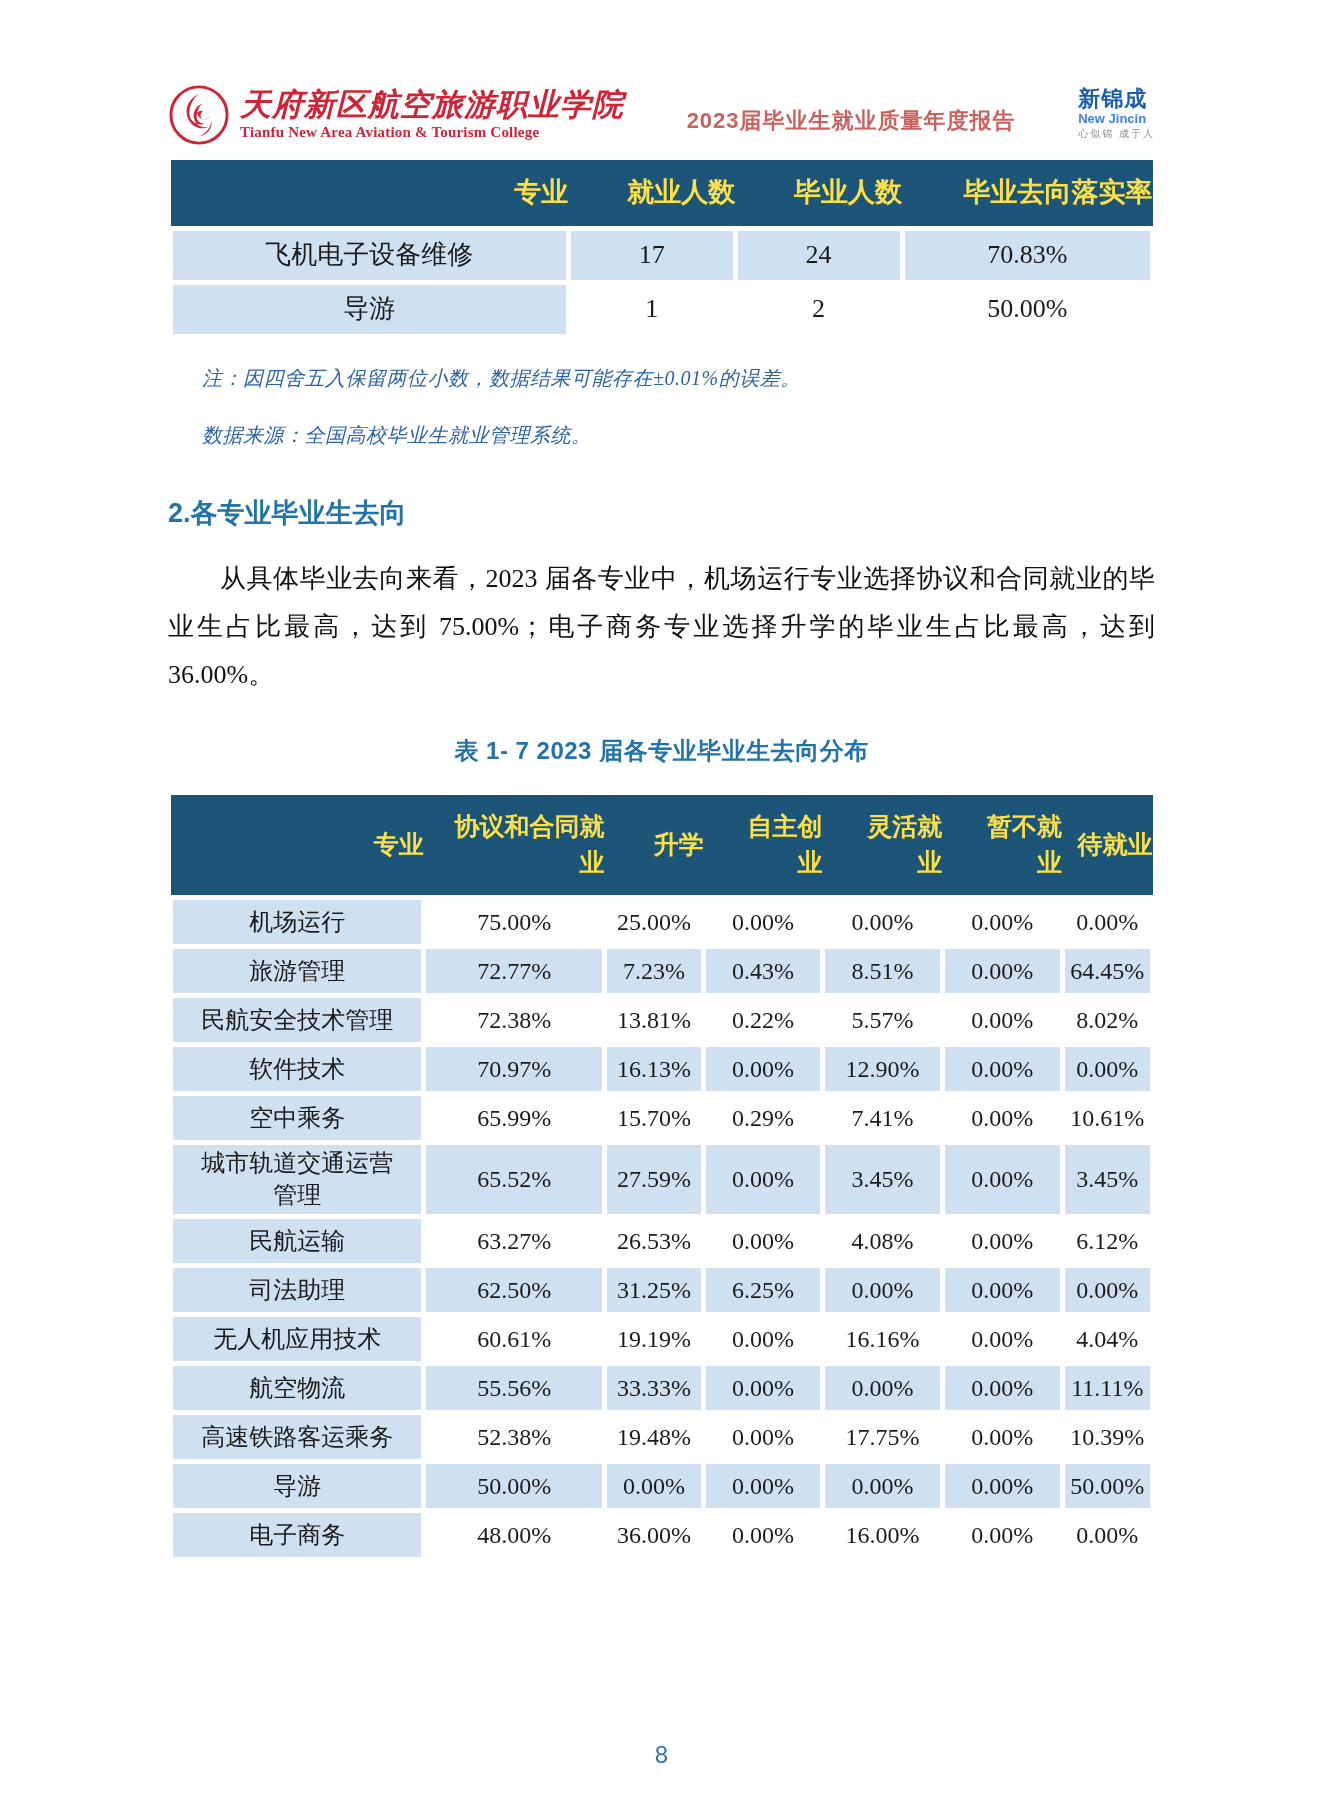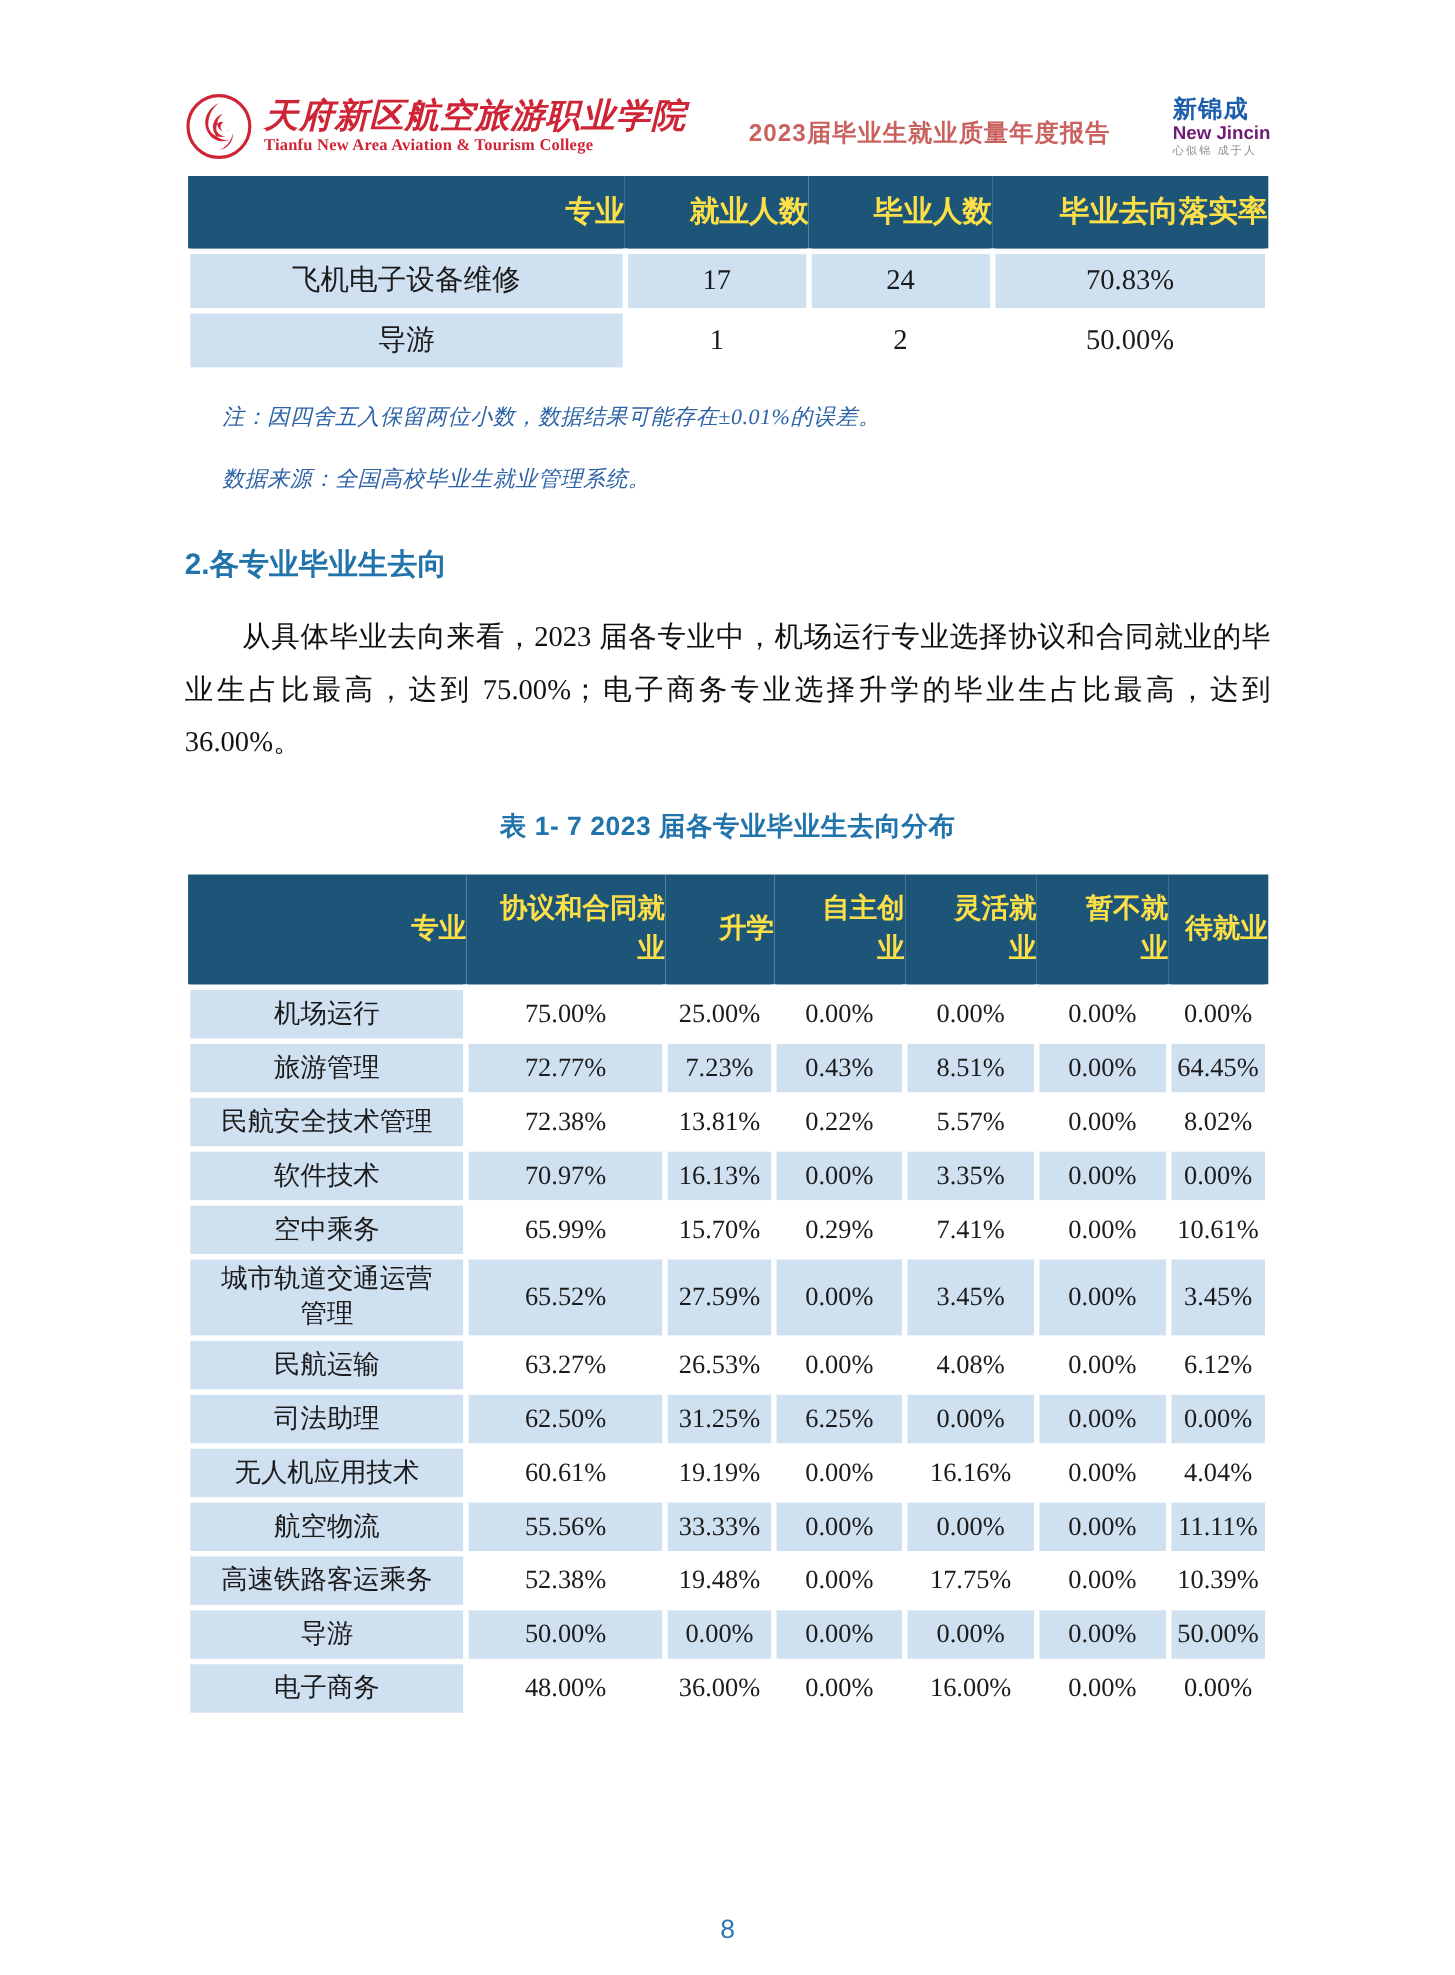--- a/index.html
+++ b/index.html
@@ -38,21 +38,21 @@
     font-family: "Liberation Sans", "DejaVu Sans", sans-serif;
     font-size: 22px; font-weight: bold; color: #c9625e; letter-spacing: 1px;
   }
   .brand { text-align: left; margin-top: 4px; line-height: 1; }
   .brand-zh {
     font-family: "Liberation Sans", "DejaVu Sans", sans-serif;
     color: #1a5dab; font-weight: bold; font-size: 22px; letter-spacing: 1px;
   }
   .brand-en {
     font-family: "Liberation Sans", "DejaVu Sans", sans-serif;
-    color: #701a75; font-weight: bold; font-size: 17px; margin-top: 2px;
+    color: #3b82f6; font-weight: bold; font-size: 13px; margin-top: 2px;
   }
   .brand-slogan {
     font-family: "Liberation Sans", "DejaVu Sans", sans-serif;
     color: #8a8a8a; font-size: 10px; letter-spacing: 2px; margin-top: 4px;
   }
 
   
   table {
     width: 100%;
     table-layout: fixed;
@@ -250,21 +250,21 @@
           <td>0.22%</td>
           <td>5.57%</td>
           <td>0.00%</td>
           <td>8.02%</td>
         </tr>
         <tr>
           <td>软件技术</td>
           <td>70.97%</td>
           <td>16.13%</td>
           <td>0.00%</td>
-          <td>3.35%</td>
+          <td>12.90%</td>
           <td>0.00%</td>
           <td>0.00%</td>
         </tr>
         <tr>
           <td>空中乘务</td>
           <td>65.99%</td>
           <td>15.70%</td>
           <td>0.29%</td>
           <td>7.41%</td>
           <td>0.00%</td>

